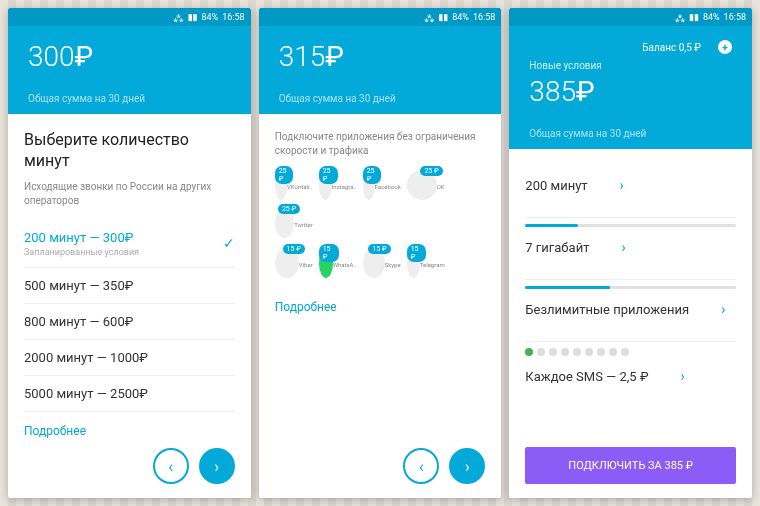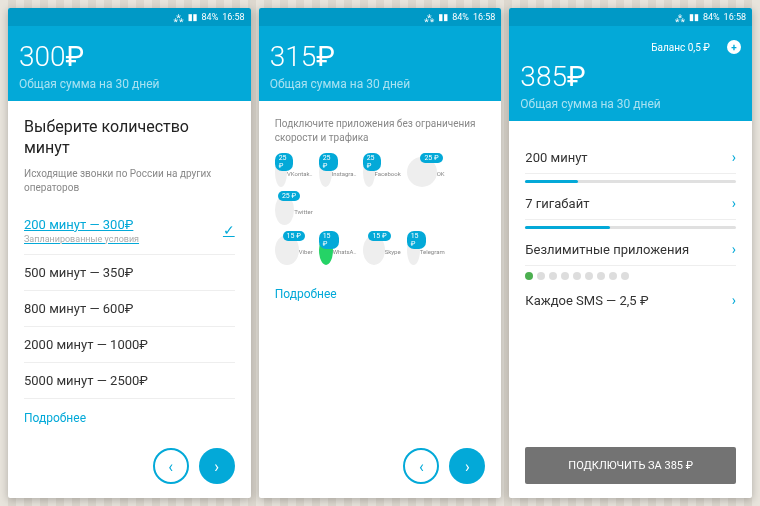--- a/index.html
+++ b/index.html
@@ -13,43 +13,43 @@
     flex: 1 1 0; background: #fff; border-radius: 2px;
     box-shadow: 0 2px 8px rgba(0,0,0,0.25);
     display: flex; flex-direction: column; overflow: hidden;
   }
   .statusbar {
     height: 18px; background: #0099c6; color: #fff;
     font-size: 9px; display: flex; justify-content: flex-end;
     align-items: center; padding: 0 6px; gap: 4px;
   }
   .header {
-    background: #03a9d8; color: #fff; padding: 14px 11px 10px;
+    background: #03a9d8; color: #fff; padding: 14px 20px 10px;
   }
   .balance-row {
     display: flex; justify-content: flex-end; align-items: center;
     font-size: 10px; gap: 17px; margin-bottom: 6px;
   }
   .balance-dot {
     width: 14px; height: 14px; background: #fff; border-radius: 50%;
     display: flex; align-items: center; justify-content: center;
     color: #03a9d8; font-size: 10px; font-weight: bold;
   }
   .new-cond { font-size: 10px; opacity: 0.8; margin-bottom: 4px; }
   .price { font-size: 28px; font-weight: 300; }
   .ruble { font-weight: 400; }
-  .sub { font-size: 12px; opacity: 0.65; margin-top: 4px; }
+  .sub { font-size: 10px; opacity: 0.65; margin-top: 20px; }
   .content { flex: 1; padding: 16px 16px 0; overflow: hidden; }
   .title { font-size: 16px; color: #222; margin-bottom: 8px; line-height: 1.3; }
   .desc { font-size: 10px; color: #888; margin-bottom: 12px; line-height: 1.4; }
   .option {
     padding: 10px 0; border-bottom: 1px solid #eee; font-size: 13px;
     color: #333; display: flex; justify-content: space-between; align-items: center;
   }
-  .option.selected { color: #03a9d8; text-decoration: underline; }
+  .option.selected { color: #03a9d8; }
   .option.selected .check { color: #03a9d8; font-size: 14px; }
   .option .subopt { font-size: 9px; color: #aaa; margin-top: 2px; }
   .more { color: #03a9d8; font-size: 12px; padding: 12px 0; }
   .footer {
     display: flex; justify-content: flex-end; gap: 10px;
     padding: 10px 16px 14px; align-items: center;
   }
   .circle-btn {
     width: 36px; height: 36px; border-radius: 50%;
     display: flex; align-items: center; justify-content: center;
@@ -67,32 +67,32 @@
     position: relative;
   }
   .app-circle.active { background: #25d366; }
   .app-badge {
     position: absolute; top: -4px; right: -6px;
     background: #03a9d8; color: #fff; font-size: 7px;
     padding: 1px 4px; border-radius: 7px;
   }
   .app-label { font-size: 6px; color: #888; margin-top: 3px; text-align: center; }
   .summary-row {
-    padding: 12px 0 8px; border-bottom: 1px solid #eee;
-    display: flex; justify-content: space-between; align-items: center;
-    font-size: 13px; color: #333;
+    padding: 12px 0 24px; border-bottom: 1px solid #eee;
+    display: flex; align-items: center;
+    font-size: 13px; color: #333; gap: 32px;
   }
   .summary-bar { height: 3px; background: #e0e0e0; margin-top: 6px; border-radius: 2px; position: relative; }
   .summary-bar .fill { height: 100%; background: #03a9d8; border-radius: 2px; }
   .chev { color: #03a9d8; font-size: 14px; }
   .dots { display: flex; gap: 4px; margin-top: 6px; }
   .dot { width: 8px; height: 8px; border-radius: 50%; background: #ddd; }
   .dot.on { background: #4caf50; }
   .connect-btn {
-    background: #737373; color: #fff; text-align: center;
+    background: #8b5cf6; color: #fff; text-align: center;
     padding: 12px; font-size: 11px; margin: 0 16px 14px; border-radius: 2px;
   }
 </style>
 </head>
 <body>
 
 <div class="phone">
   <div class="statusbar">
     <span>⁂</span>
     <span>▮▮</span>
@@ -229,20 +229,21 @@
     <span>⁂</span>
     <span>▮▮</span>
     <span>84%</span>
     <span>16:58</span>
   </div>
   <div class="header">
     <div class="balance-row">
       <span>Баланс 0,5 ₽</span>
       <span class="balance-dot">+</span>
     </div>
+    <div class="new-cond">Новые условия</div>
     <div class="price">
       <span>385</span><span class="ruble">₽</span>
     </div>
     <div class="sub">Общая сумма на 30 дней</div>
   </div>
   <div class="content">
     <div>
       <div class="summary-row">
           <span>200 минут</span>
           <span class="chev">›</span>

